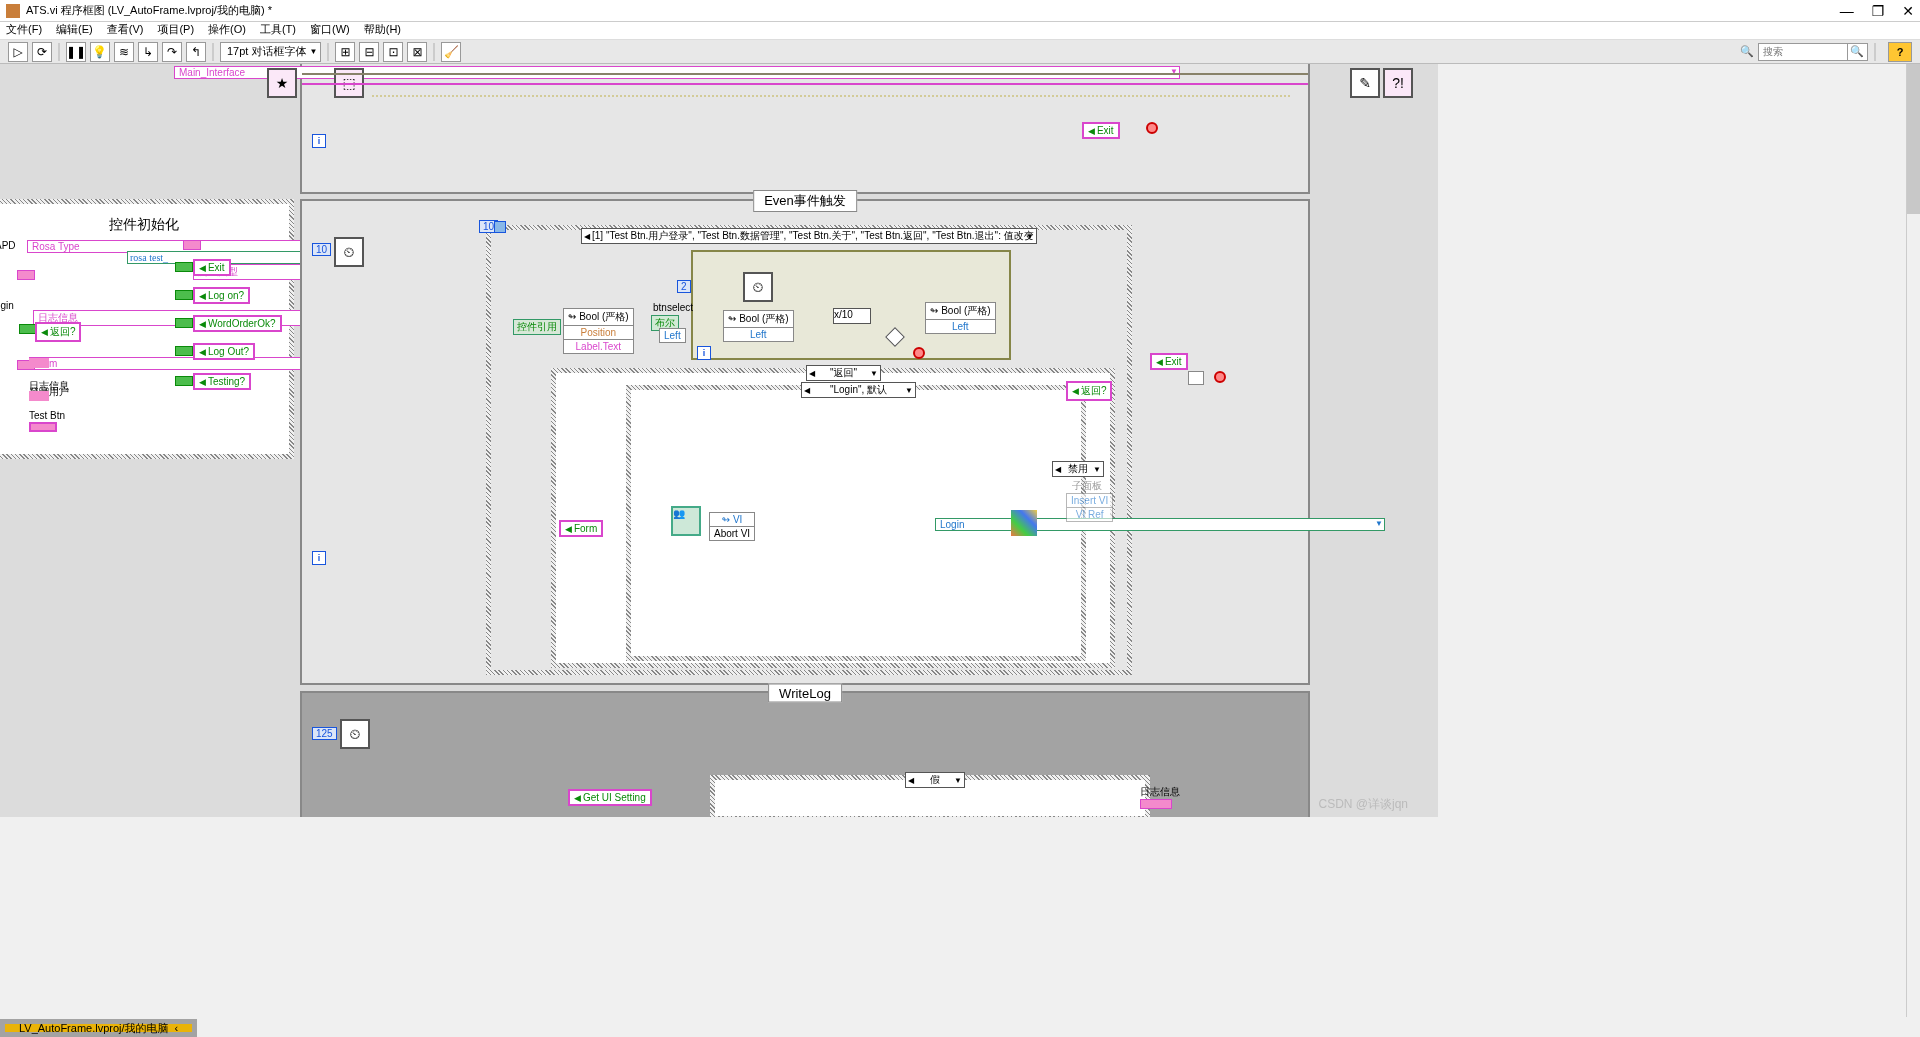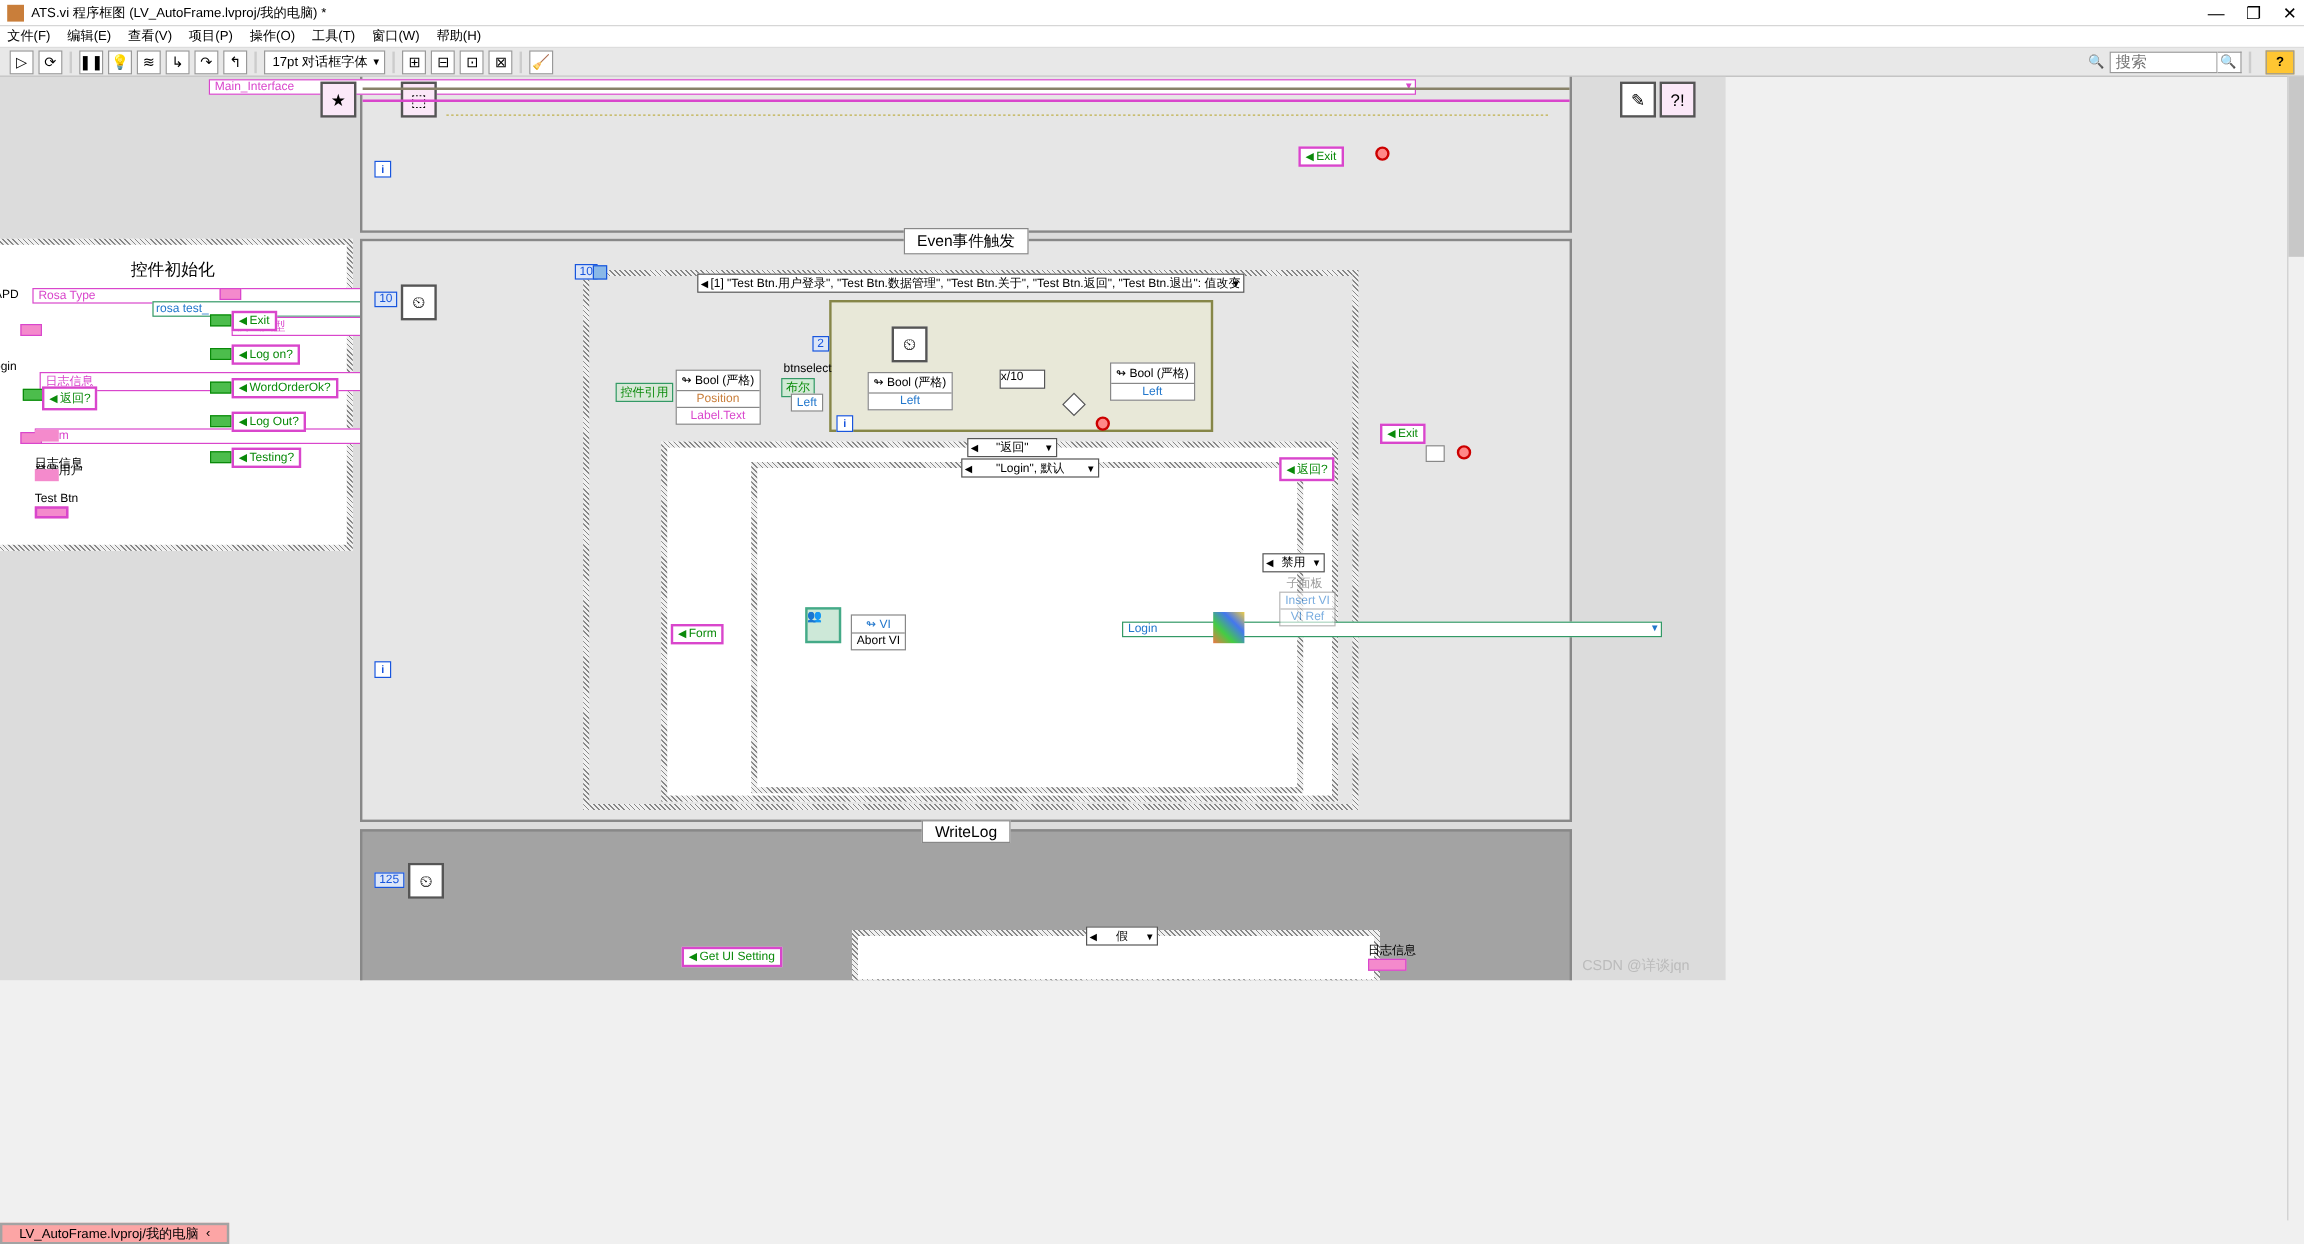--- a/index.html
+++ b/index.html
@@ -8,29 +8,29 @@
 .title-bar .icon { width: 14px; height: 14px; background: #c97e3a; margin-right: 6px; }
 .win-controls { margin-left: auto; display: flex; gap: 18px; font-size: 14px; }
 .menu-bar { background: #fff; height: 18px; display: flex; padding: 0 6px; gap: 14px; border-bottom: 1px solid #ddd; }
 .menu-bar span { cursor: default; }
 .toolbar { background: #e8e8e8; height: 24px; display: flex; align-items: center; padding: 0 8px; gap: 4px; border-bottom: 1px solid #bbb; }
 .tb-btn { width: 20px; height: 20px; background: #fff; border: 1px solid #999; display: inline-flex; align-items: center; justify-content: center; font-size: 12px; }
 .tb-sep { width: 2px; height: 18px; background: #ccc; margin: 0 2px; }
 .font-sel { height: 20px; border: 1px solid #999; background: #fff; padding: 0 14px 0 6px; display: flex; align-items: center; position: relative; font-size: 11px; }
 .font-sel::after { content: '▼'; position: absolute; right: 3px; font-size: 8px; }
 .search-box { margin-left: auto; display: flex; align-items: center; }
-.search-box input { width: 90px; height: 18px; border: 1px solid #999; padding: 0 4px; font-size: 13px; }
+.search-box input { width: 90px; height: 18px; border: 1px solid #999; padding: 0 4px; font-size: 10px; }
 .search-btn { width: 20px; height: 18px; border: 1px solid #999; border-left: none; background: #fff; display: flex; align-items: center; justify-content: center; }
 .help-btn { width: 24px; height: 20px; background: #ffc632; border: 1px solid #999; margin-left: 6px; display: flex; align-items: center; justify-content: center; font-weight: bold; }
 
 .canvas { position: relative; width: 1438px; height: 753px; background: #dcdcdc; overflow: hidden; }
 .scrollbar-v { position: absolute; right: 0; top: 64px; width: 14px; bottom: 20px; background: #f0f0f0; border-left: 1px solid #ccc; }
 .scrollbar-v .thumb { position: absolute; top: 0; width: 100%; height: 150px; background: #c8c8c8; }
 
-.file-tab { position: absolute; bottom: 0; left: 0; height: 18px; background: #fca5a5; border: 2px solid #a3a3a3; padding: 0 14px; display: flex; align-items: center; font-size: 11px; }
+.file-tab { position: absolute; bottom: 0; left: 0; height: 18px; background: #eab308; border: 5px solid #a3a3a3; padding: 0 14px; display: flex; align-items: center; font-size: 11px; }
 
 
 .frame { position: absolute; border: 2px solid #888; }
 .frame-title { position: absolute; top: 0; left: 50%; transform: translateX(-50%) translateY(-50%); background: #fff; padding: 1px 10px; border: 1px solid #888; font-size: 13px; white-space: nowrap; }
 .hatch-border { border: 5px solid transparent; border-image: repeating-linear-gradient(45deg, #888 0, #888 1px, #f0f0f0 1px, #f0f0f0 3px) 5; }
 
 .node { position: absolute; font-size: 10px; }
 .enum-sel { background: #fff; border: 1px solid #396; padding: 0 10px 0 4px; color: #27c; position: relative; white-space: nowrap; }
 .enum-sel.pink { border-color: #d946cc; color: #d946cc; }
 .enum-sel::after { content: '▼'; position: absolute; right: 1px; font-size: 8px; }
@@ -126,21 +126,21 @@
       <line x1="70" y1="70" x2="990" y2="70" stroke="#bfb04a" stroke-width="1" stroke-dasharray="2,2"></line>
     </svg>
   </div>
 
   <div class="frame hatch-border" style="left:-6px; top:135px; width:300px; height:260px; background:#fff;">
     <div style="position:absolute; top:12px; left:0; right:0; text-align:center; font-size:14px;">控件初始化</div>
 
     <div class="node label" style="left:-4px; top:36px;">APD</div>
     <div class="node enum-sel pink" style="left:28px; top:36px;">Rosa Type</div>
 
-    <div class="node enum-sel" style="left:128px; top:34px; padding-left:2px; padding-right:12px;">rosa test_</div>
+    <div class="node enum-sel" style="left:128px; top:34px; padding-left:2px; padding-right:12px;font-family:Liberation Serif, serif;">rosa test_</div>
     <div class="node ctrl-pink" style="left:184px; top:36px;"></div>
     <div class="node enum-sel pink" style="left:194px; top:34px;">测试类型</div>
 
     <div class="node ctrl-pink" style="left:18px; top:66px;"></div>
     <div class="node enum-sel pink" style="left:34px; top:64px;">日志信息</div>
 
     <div class="node ctrl-green" style="left:176px; top:58px;"></div>
     <div class="node lv-local" style="left:194px; top:55px;">Exit</div>
 
     <div class="node ctrl-green" style="left:176px; top:86px;"></div>

